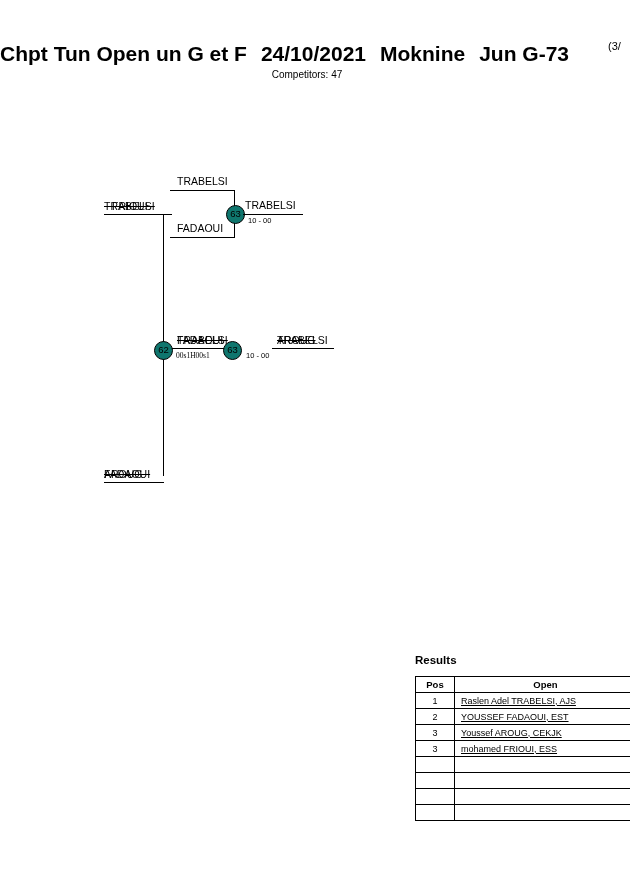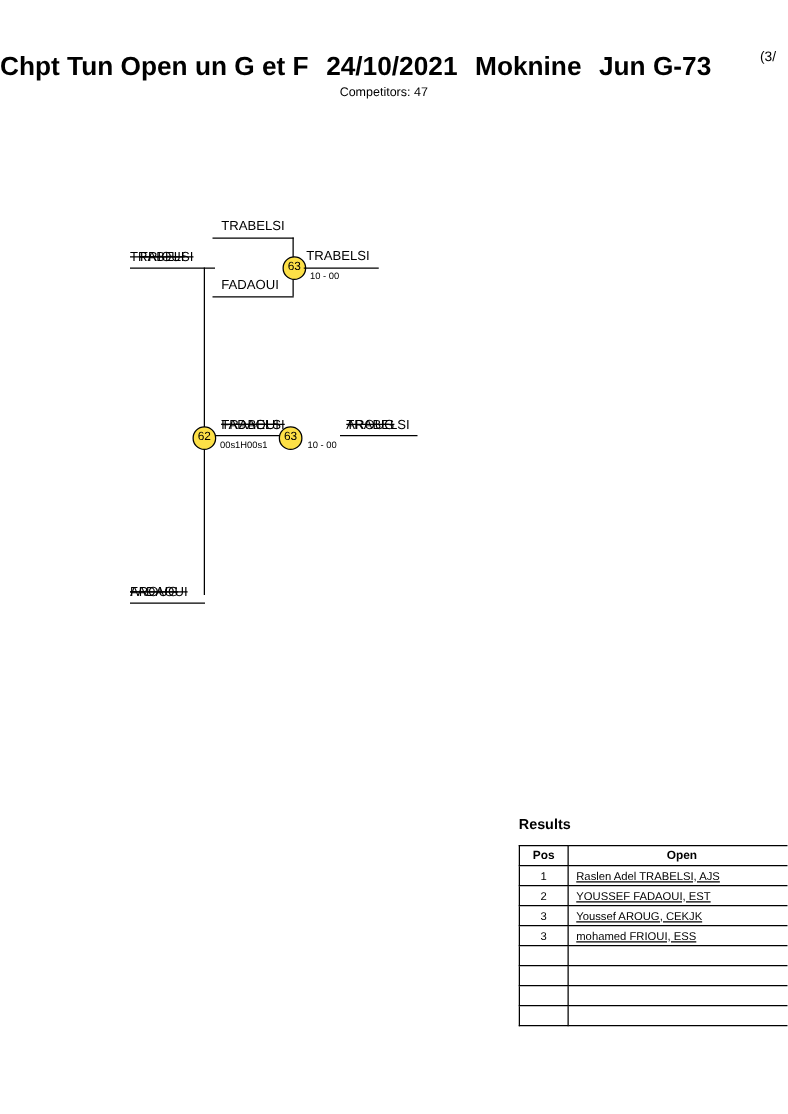--- a/index.html
+++ b/index.html
@@ -50,21 +50,21 @@
   .line {
     background: #000;
   }
   .hline { height: 1px; }
   .vline { width: 1px; }
 
   .matchcircle {
     width: 17px; height: 17px;
     border: 1px solid #000;
     border-radius: 50%;
-    background: #fde047;
+    background: #0f766e;
     font-size: 9.5px;
     line-height: 15px;
     text-align: center;
     color: #000;
   }
   .score {
     font-size: 7.5px;
     white-space: nowrap;
     color: #000;
   }
@@ -124,21 +124,21 @@
 <div class="abs line hline" style="left:104px; top:214px; width:68px;"></div>
 
 <div class="abs matchcircle" style="left:226px; top:205px;">63</div>
 <div class="abs name" style="left:245px; top:199px;">TRABELSI</div>
 <div class="abs line hline" style="left:243px; top:214px; width:60px;"></div>
 <div class="abs score" style="left:248px; top:216px;">10 - 00</div>
 
 <div class="abs line vline" style="left:163px; top:214px; height:262px;"></div>
 
 <div class="abs matchcircle" style="left:154px; top:341px;">62</div>
-<div class="abs score" style="left:176px; top:351px;">00s1H00s1</div>
+<div class="abs score" style="left:176px; top:351px;font-family:Liberation Serif, serif;">00s1H00s1</div>
 
 <div class="abs name" style="left:177px; top:334px; text-decoration: line-through;"><span>FADAOUI</span></div>
 <div class="abs name" style="left:177px; top:334px; text-decoration: line-through;"><span>TRABELSI</span></div>
 <div class="abs line hline" style="left:172px; top:348px; width:55px;"></div>
 
 <div class="abs matchcircle" style="left:223px; top:341px;">63</div>
 <div class="abs score" style="left:246px; top:351px;">10 - 00</div>
 
 <div class="abs name" style="left:277px; top:334px; text-decoration: line-through;"><span>AROUG</span></div>
 <div class="abs name" style="left:277px; top:334px;"><span>TRABELSI</span></div>

